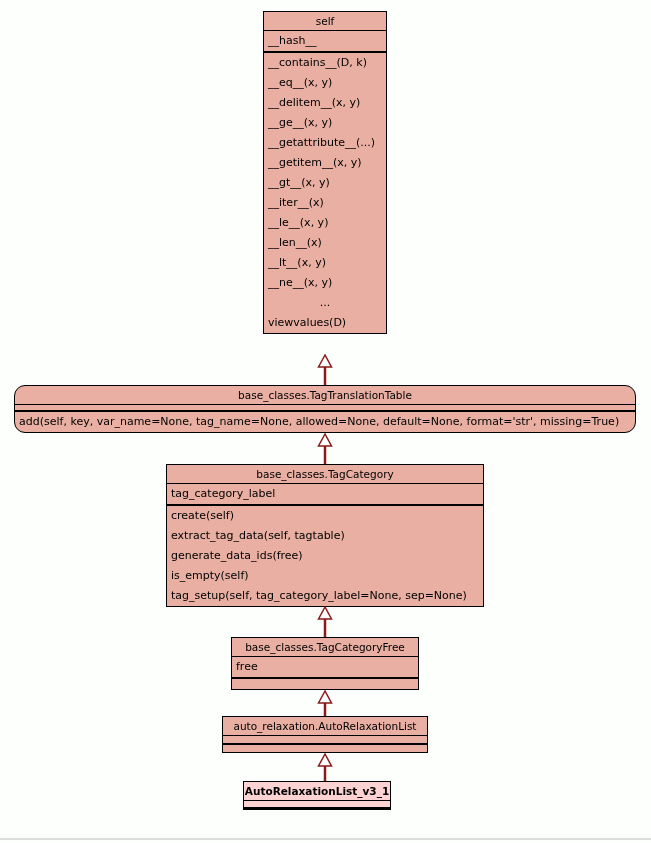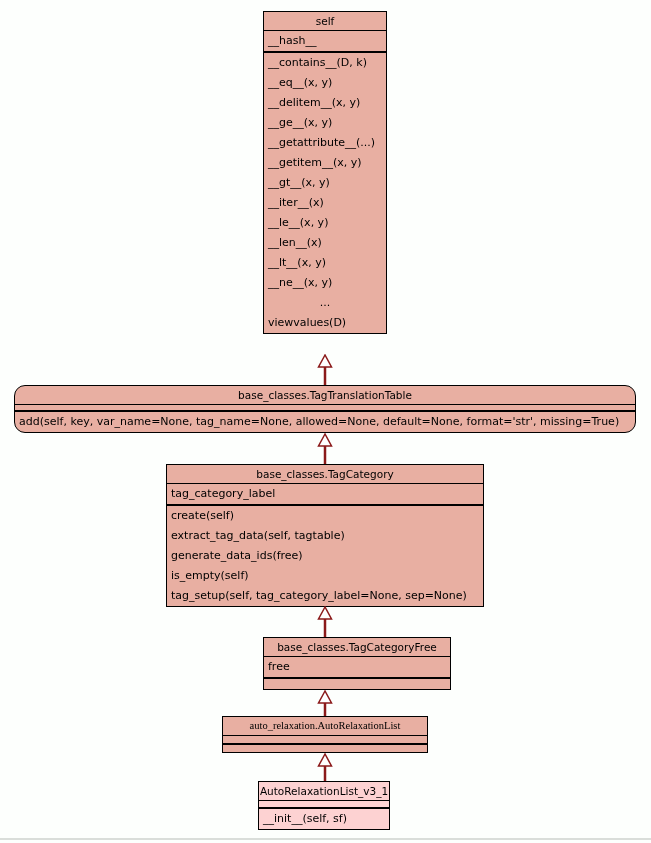--- a/index.html
+++ b/index.html
@@ -89,46 +89,43 @@
       <div class="uml-row">is_empty(self)</div>
       <div class="uml-row">tag_setup(self, tag_category_label=None, sep=None)</div>
     </div>
   </div>
 
   <svg class="uml-arrow" style="left:317px; top:606px;" width="16" height="31">
     <polygon points="8,1 1.5,13 14.5,13"></polygon>
     <line x1="8" y1="13" x2="8" y2="31"></line>
   </svg>
 
-  <div class="uml-box" style="left:231px; top:637px; width:188px;margin-left:32px;">
+  <div class="uml-box" style="left:231px; top:637px; width:188px;">
     <div class="uml-title">base_classes.TagCategoryFree</div>
     <div class="uml-section attrs">
       <div class="uml-row">free</div>
     </div>
     <div class="uml-section methods" style="height:10px;"></div>
   </div>
 
   <svg class="uml-arrow" style="left:317px; top:690px;" width="16" height="26">
     <polygon points="8,1 1.5,13 14.5,13"></polygon>
     <line x1="8" y1="13" x2="8" y2="26"></line>
   </svg>
 
-  <div class="uml-box" style="left:222px; top:716px; width:206px;font-family:Liberation Serif, serif;">
+  <div class="uml-box" style="left:222px; top:716px; width:206px;">
     <div class="uml-title">auto_relaxation.AutoRelaxationList</div>
     <div class="uml-section attrs" style="height:7px;"></div>
     <div class="uml-section methods" style="height:7px;"></div>
   </div>
 
   <svg class="uml-arrow" style="left:317px; top:753px;" width="16" height="28">
     <polygon points="8,1 1.5,13 14.5,13"></polygon>
     <line x1="8" y1="13" x2="8" y2="28"></line>
   </svg>
 
-  <div class="uml-box highlight" style="left:258px; top:781px; width:132px;">
+  <div class="uml-box highlight" style="left:243px; top:781px; width:148px;font-weight:bold;">
     <div class="uml-title">AutoRelaxationList_v3_1</div>
     <div class="uml-section attrs" style="height:6px;"></div>
-    <div class="uml-section methods">
-      <div class="uml-row">__init__(self, sf)</div>
-    </div>
   </div>
 
   <div class="page-rule"></div>
 </div>
 
 </body></html>

